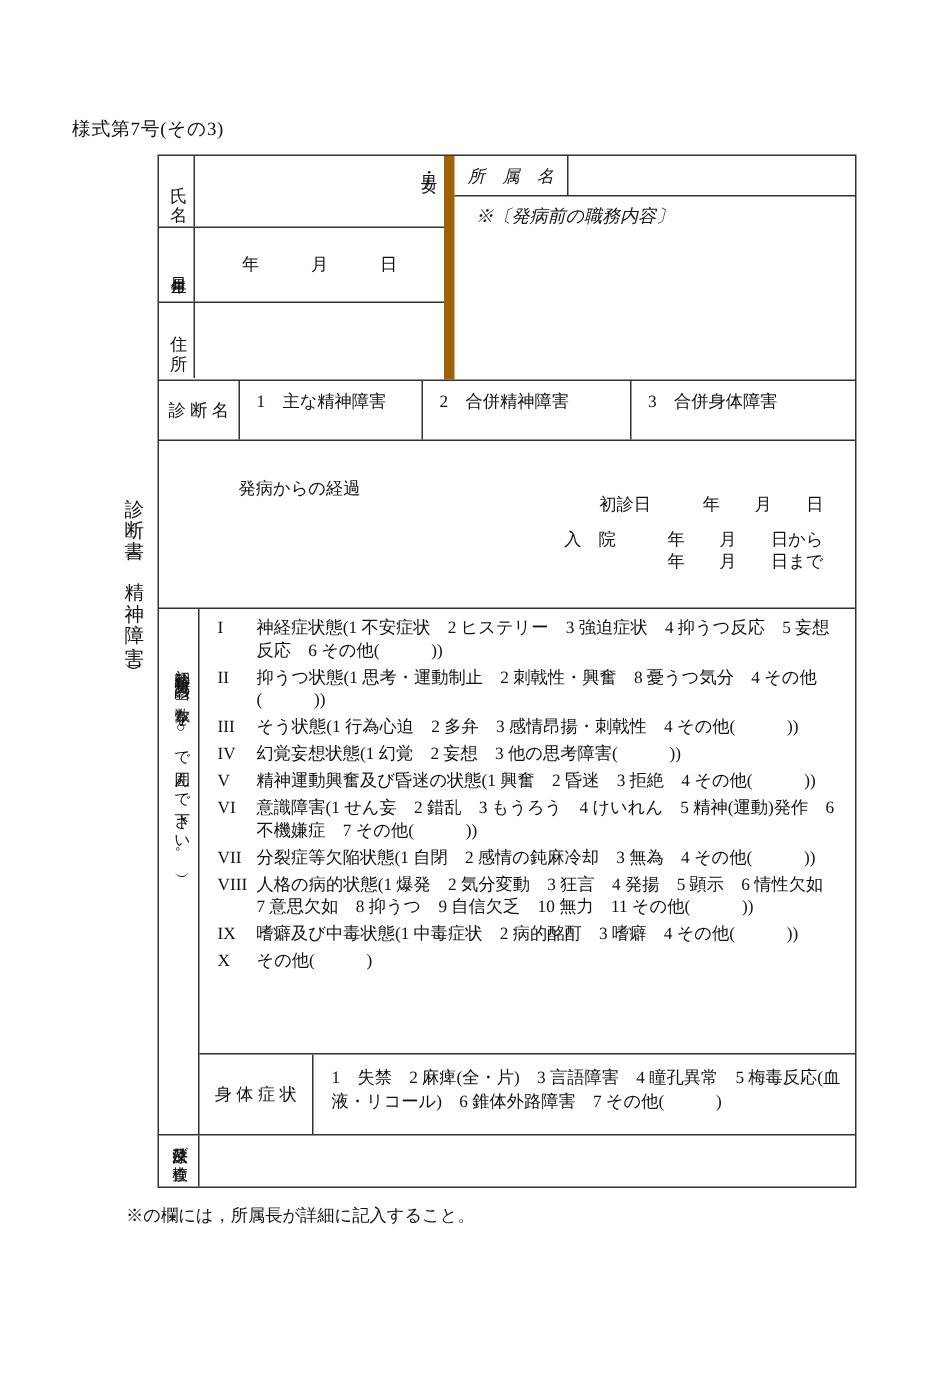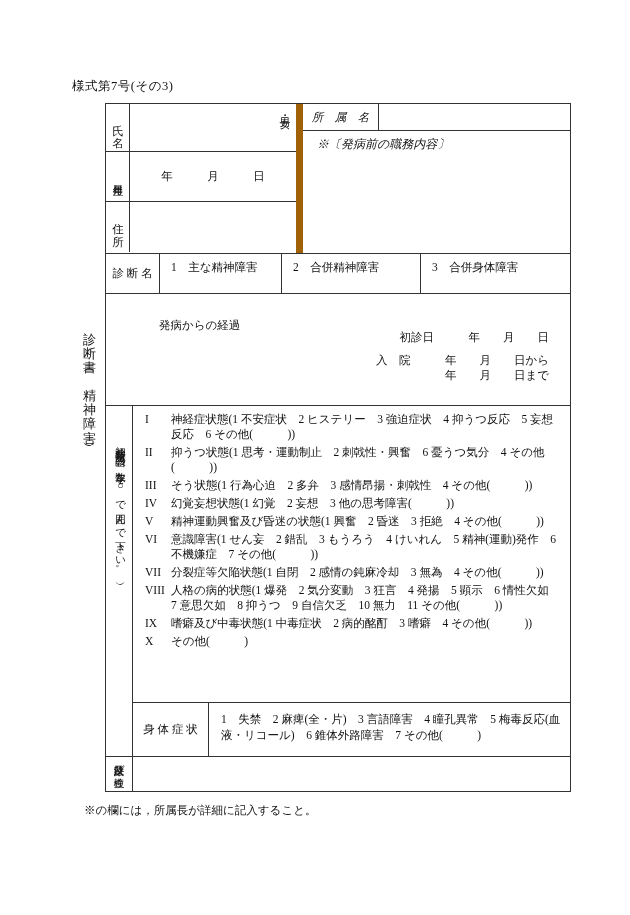--- a/index.html
+++ b/index.html
@@ -1,19 +1,19 @@
 <!DOCTYPE html>
 <html><head>
 <meta charset="utf-8">
 <style>
   * { margin:0; padding:0; box-sizing:border-box; }
   body { background:#e8e8e8; font-family:"Liberation Serif","DejaVu Serif",serif; color:#111; }
   .sheet { position:relative; width:630px; height:915px; background:#ffffff; margin:0 auto; overflow:hidden; }
 
-  .form-number { position:absolute; left:72px; top:78px; font-size:12.5px; letter-spacing:0.5px;text-align:center; }
+  .form-number { position:absolute; left:48px; top:78px; font-size:12.5px; letter-spacing:0.5px;text-align:center; }
 
   .side-title { position:absolute; left:80px; top:322px; height:260px; writing-mode:vertical-rl;
                 font-size:13px; letter-spacing:14px; }
 
   .tbl { position:absolute; left:105px; top:103px; width:466px; border:1px solid #333;
          font-size:11.5px; }
   .b-b { border-bottom:1px solid #333; }
   .b-r { border-right:1px solid #333; }
   .b-l { border-left:7px solid #a16207;font-style:italic; }
 
@@ -134,21 +134,21 @@
         <div class="vtext">初診時所見（該当の数字を○で囲んで下さい。）</div>
       </div>
       <div class="findMain">
         <div class="findList">
           <div class="item">
             <span class="num">I</span>
             <span class="txt">神経症状態(1 不安症状　2 ヒステリー　3 強迫症状　4 抑うつ反応　5 妄想反応　6 その他(　　　))</span>
           </div>
           <div class="item">
             <span class="num">II</span>
-            <span class="txt">抑うつ状態(1 思考・運動制止　2 刺戟性・興奮　6 憂うつ気分　4 その他(　　　))</span>
+            <span class="txt">抑うつ状態(1 思考・運動制止　2 刺戟性・興奮　8 憂うつ気分　4 その他(　　　))</span>
           </div>
           <div class="item">
             <span class="num">III</span>
             <span class="txt">そう状態(1 行為心迫　2 多弁　3 感情昂揚・刺戟性　4 その他(　　　))</span>
           </div>
           <div class="item">
             <span class="num">IV</span>
             <span class="txt">幻覚妄想状態(1 幻覚　2 妄想　3 他の思考障害(　　　))</span>
           </div>
           <div class="item">

